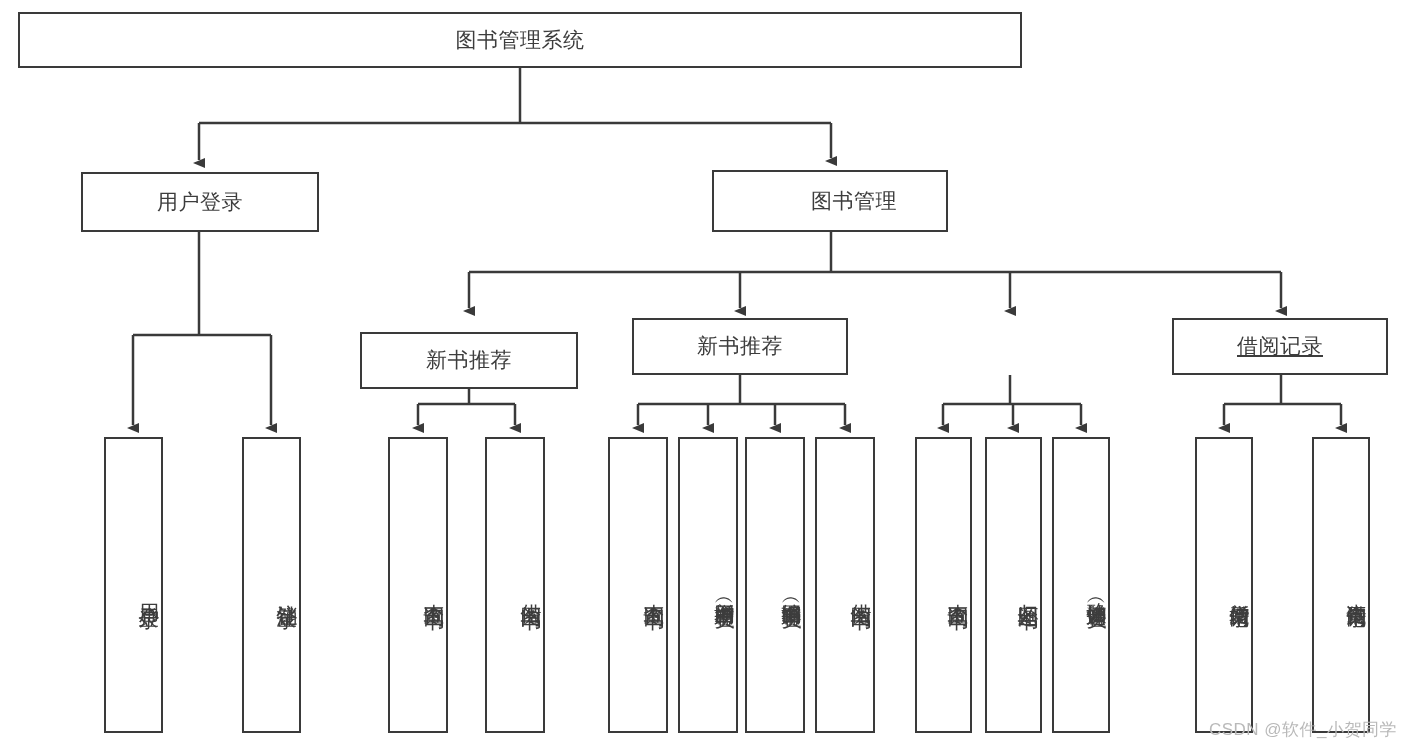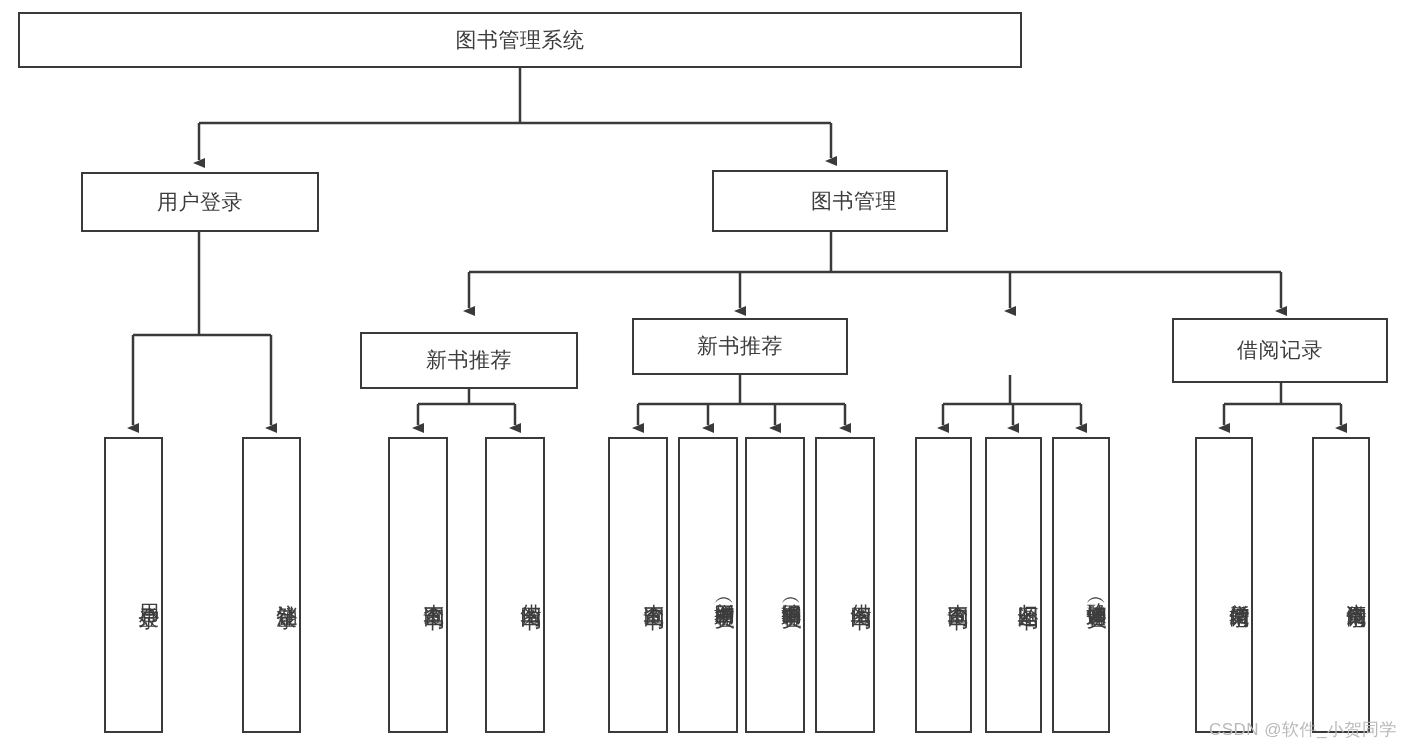--- a/index.html
+++ b/index.html
@@ -130,21 +130,21 @@
   <div class="node horiz" style="left:712px; top:170px; width:236px; height:62px;padding-left:48px;">
     <span>图书管理</span>
   </div>
 
   <div class="node horiz" style="left:360px; top:332px; width:218px; height:57px;">
     <span>新书推荐</span>
   </div>
   <div class="node horiz" style="left:632px; top:318px; width:216px; height:57px;">
     <span>新书推荐</span>
   </div>
-  <div class="node horiz" style="left:1172px; top:318px; width:216px; height:65px;">
+  <div class="node horiz" style="left:1172px; top:318px; width:216px; height:57px;text-decoration:underline;">
     <span>借阅记录</span>
   </div>
 
   <div class="node vert" style="left:104px; top:437px; width:59px; height:296px;">
     <span>用户登录</span>
   </div>
   <div class="node vert" style="left:242px; top:437px; width:59px; height:296px;">
     <span>注销登录</span>
   </div>
 

